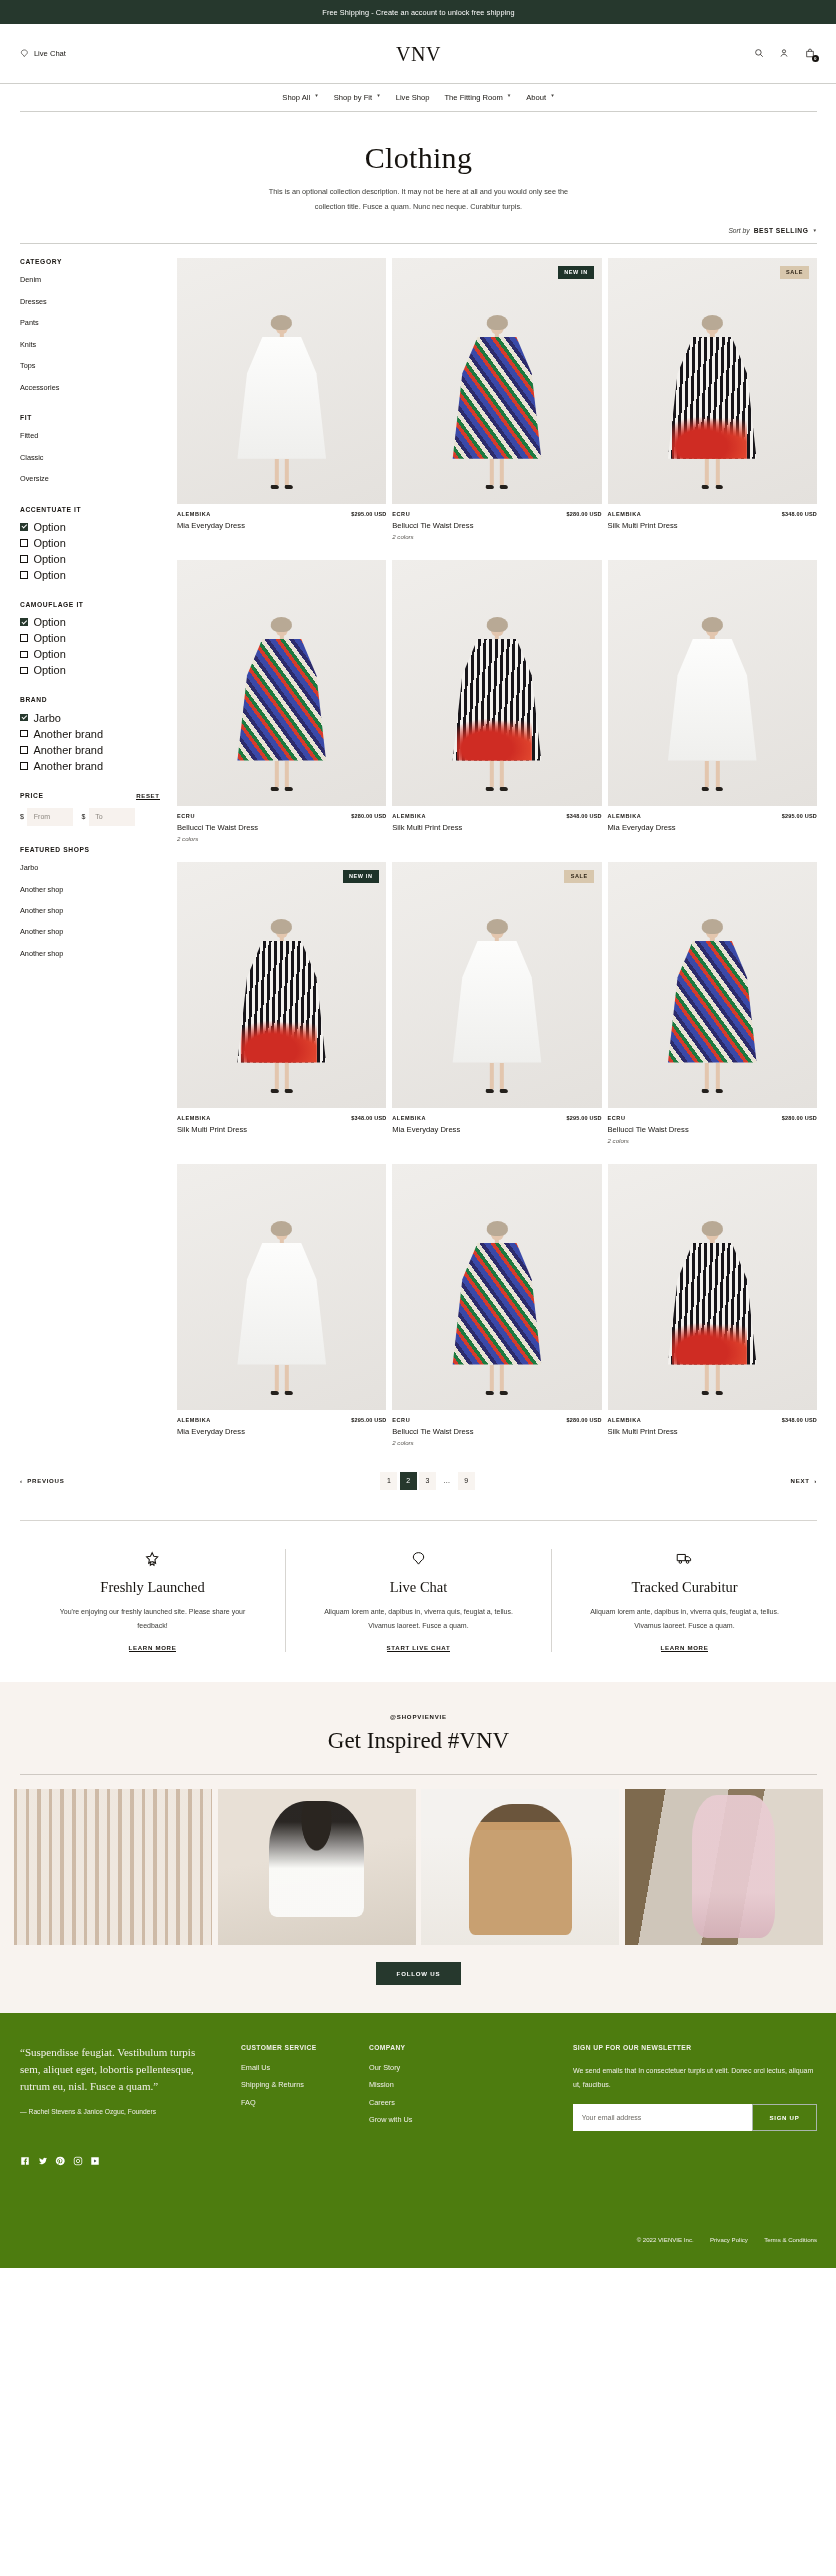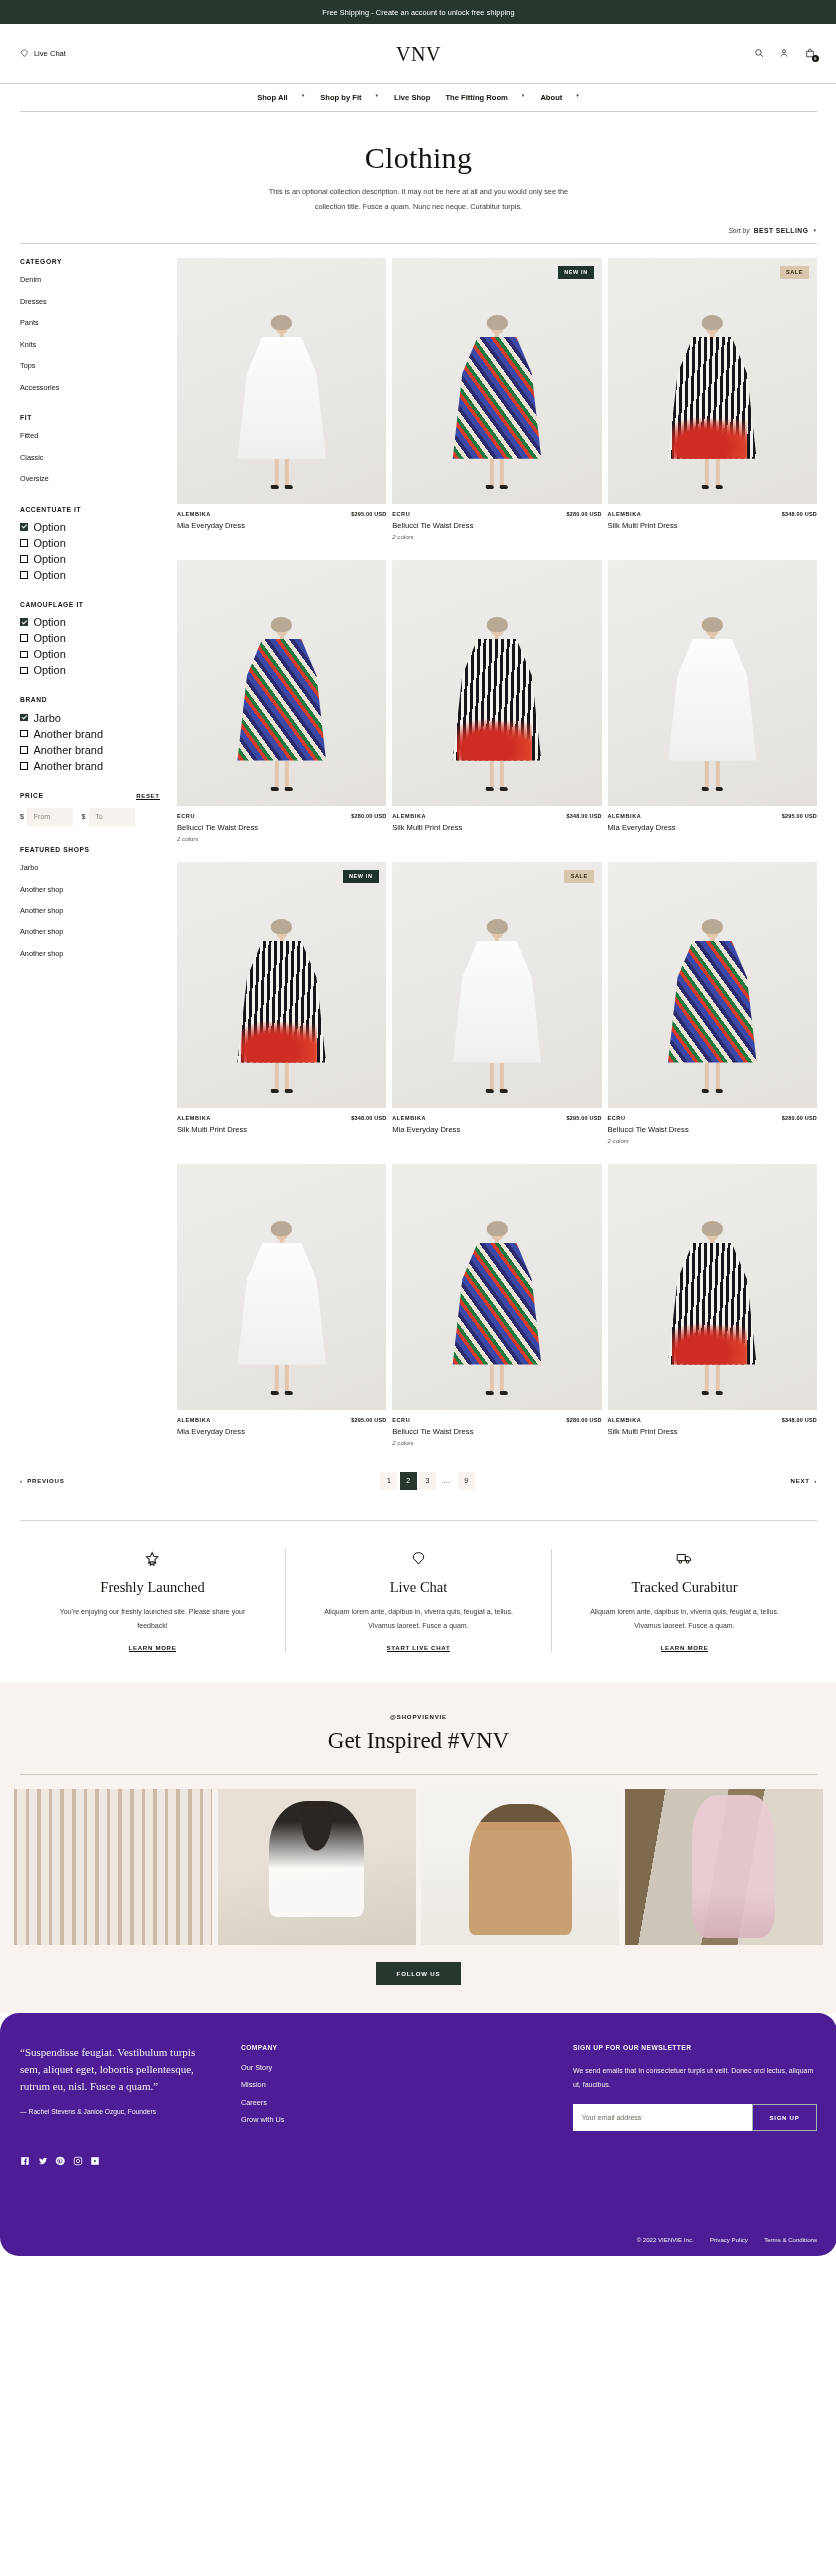--- a/index.html
+++ b/index.html
@@ -82,25 +82,24 @@
     display: flex;
     align-items: center;
     justify-content: center;
     gap: 15px;
     border-bottom: 0.6px solid #cfcfcb;
     margin: 0 20px;
   }
   .nav-item {
     display: flex;
     align-items: flex-start;
-    gap: 13px;
+    gap: 4px;
     font-size: 7.6px;
     cursor: pointer;
     color: #16130f;
-    font-weight: bold;
   }
   .caret { font-size: 4.6px; opacity: .8; }
 
   
   .collection-head {
     padding: 30px 0 12.8px;
     text-align: center;
   }
   .collection-title {
     font-family: "Liberation Serif", serif;
@@ -357,21 +356,21 @@
     font-size: 6.1px;
     font-weight: bold;
     letter-spacing: 0.8px;
     padding: 8.1px 21px;
     cursor: pointer;
     border: none;
     font-family: "Liberation Sans", sans-serif;
   }
 
   
-  .footer { background: #4c1d95; color: #f2f0ec; padding: 31px 20px 0; border-radius: 19px; }
+  .footer { background: #4d7c0f; color: #f2f0ec; padding: 31px 20px 12px; }
   .footer-top { display: flex; gap: 23px; }
   .f-quote { width: 198px; flex: none; }
   .f-quote p {
     font-family: "Liberation Serif", serif;
     font-size: 11px;
     line-height: 1.55;
   }
   .f-quote .attrib { margin-top: 12.8px; font-size: 6.7px; font-family: "Liberation Sans", sans-serif; }
   .f-col { width: 105px; flex: none; }
   .f-col.newsletter { width: 244px; margin-left: auto; }
@@ -1021,20 +1020,26 @@
   </div>
 </div>
 
 <div class="footer">
   <div class="footer-top">
     <div class="f-quote">
       <p>“Suspendisse feugiat. Vestibulum turpis sem, aliquet eget, lobortis pellentesque, rutrum eu, nisl. Fusce a quam.”</p>
       <div class="attrib">— Rachel Stevens &amp; Janice Ozguc, Founders</div>
     </div>
 
+    <div class="f-col">
+      <div class="f-title">CUSTOMER SERVICE</div>
+      <div class="f-link">Email Us</div>
+      <div class="f-link">Shipping &amp; Returns</div>
+      <div class="f-link">FAQ</div>
+    </div>
 
     <div class="f-col">
       <div class="f-title">COMPANY</div>
       <div class="f-link">Our Story</div>
       <div class="f-link">Mission</div>
       <div class="f-link">Careers</div>
       <div class="f-link">Grow with Us</div>
     </div>
 
     <div class="f-col newsletter">

